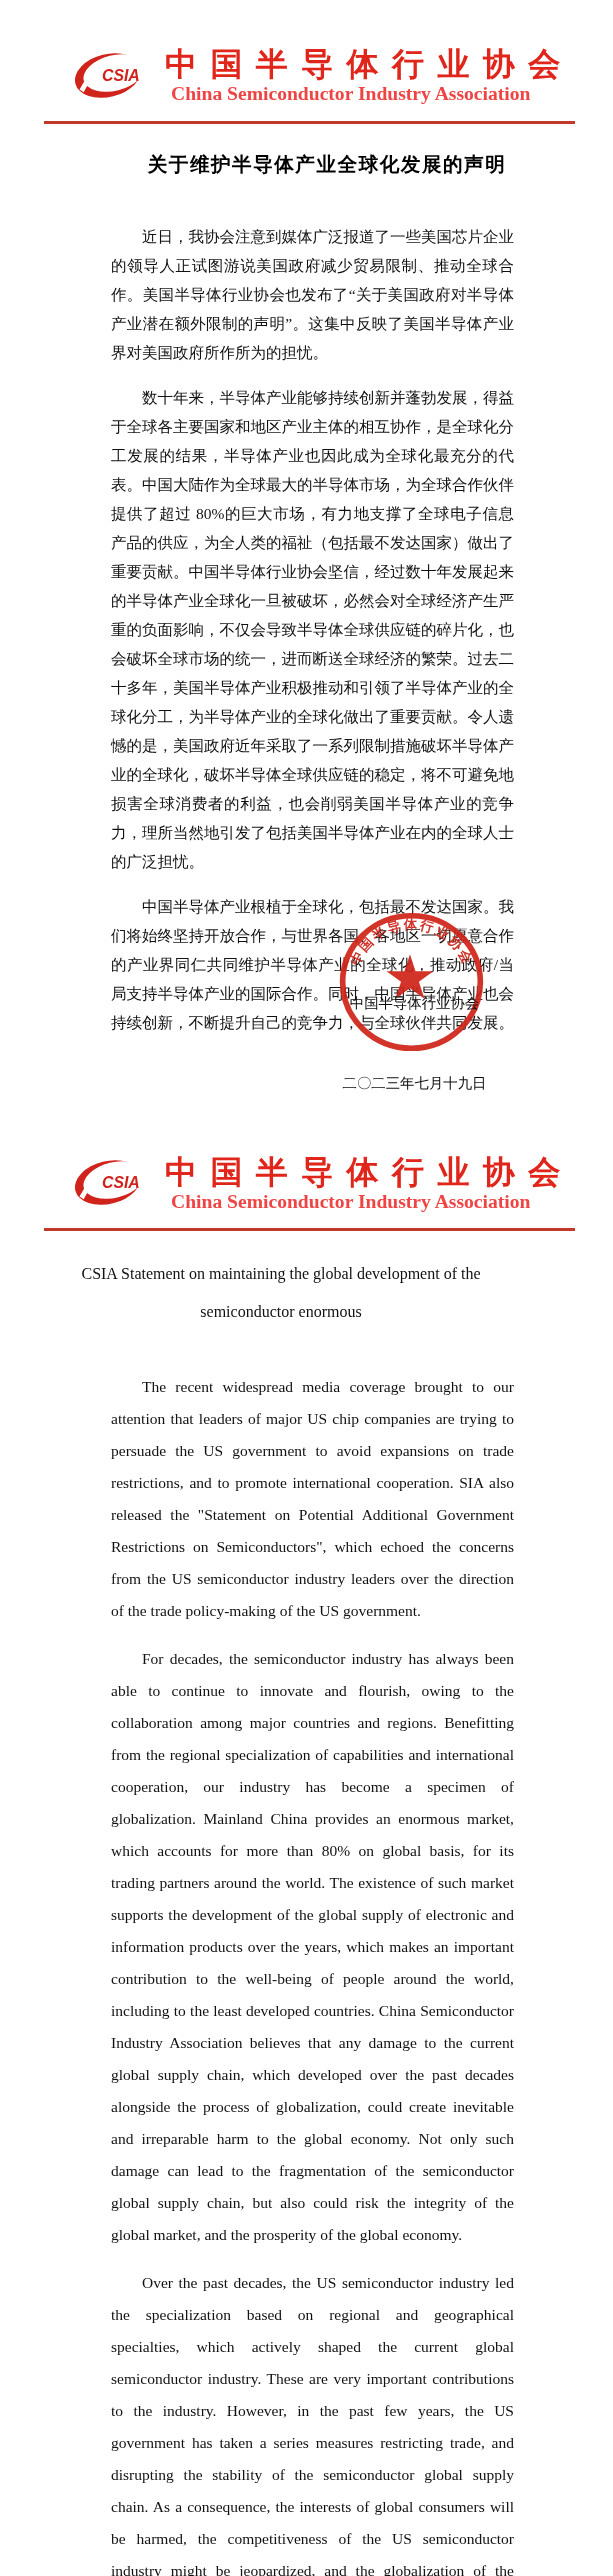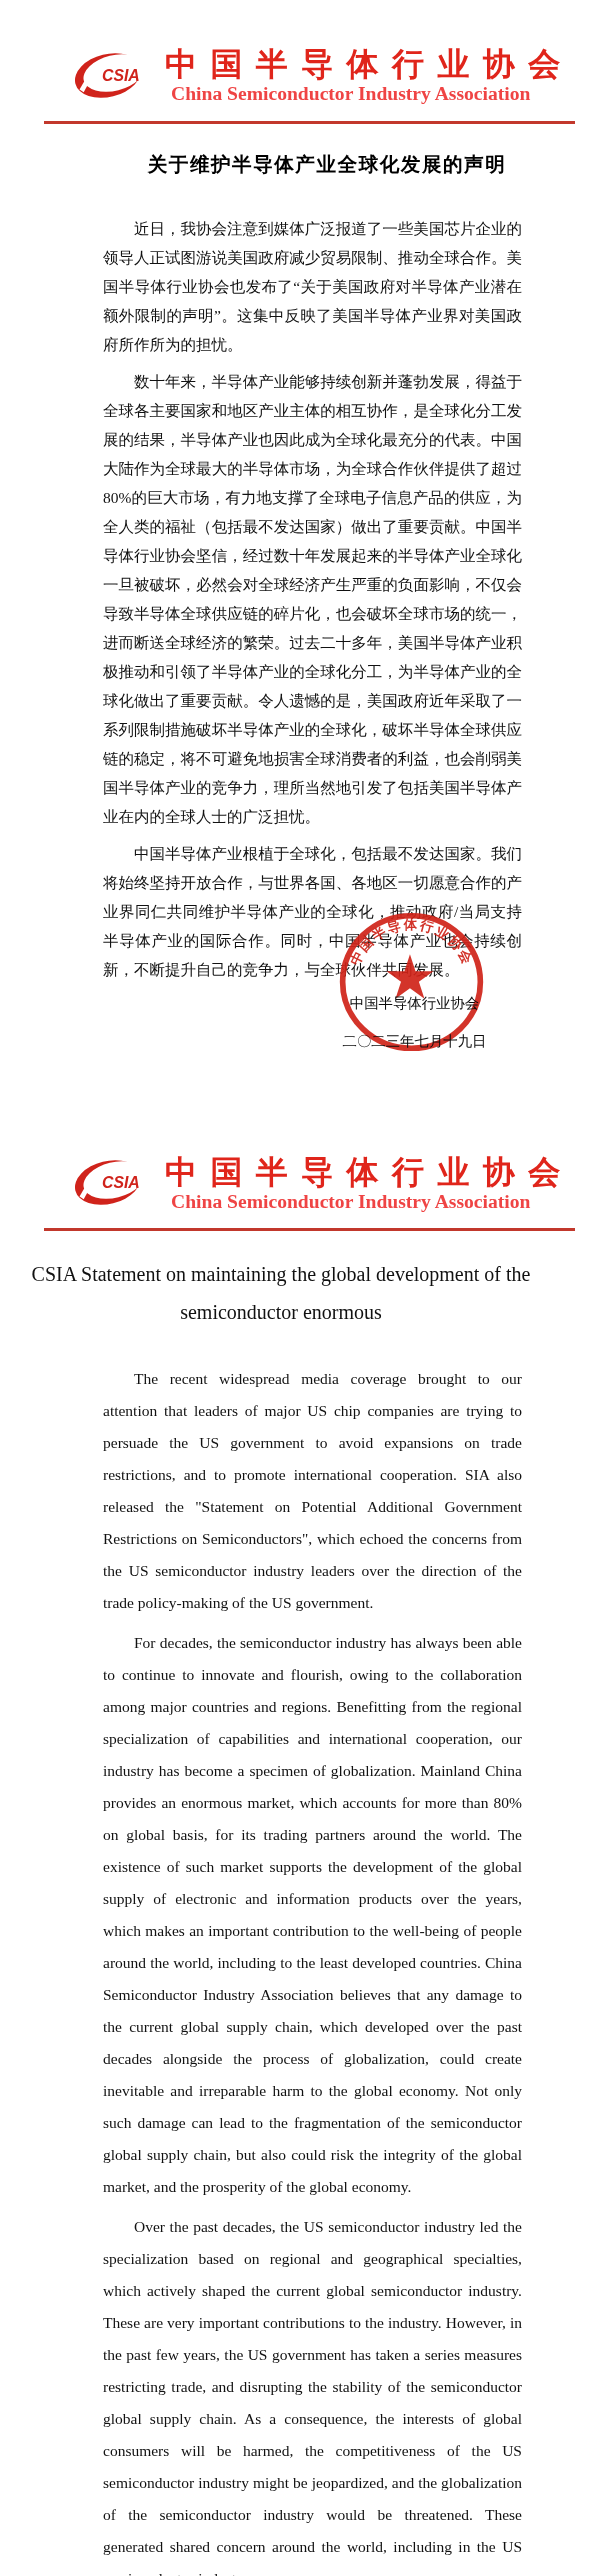--- a/index.html
+++ b/index.html
@@ -5,21 +5,21 @@
   html,body{margin:0;padding:0;background:#e8e8e8;}
   .page{
     position:relative;
     width:614px;height:3024px;
     margin:0 auto;
     background:#ffffff;
     font-family:"Liberation Serif", serif;
     color:#141414;
     overflow:hidden;
   }
-  p{margin:8px;}
+  p{margin:16px;}
   
   .logo-mark{position:absolute;left:73px;width:70px;height:47px;}
   .org-zh{
     position:absolute;left:165px;width:371px;
     font-size:32px;font-weight:bold;letter-spacing:13.4px;
     color:#e0251b;line-height:35px;white-space:nowrap;
     font-family:"Liberation Serif", serif;
   }
   .org-en{
     position:absolute;left:151px;width:392px;
@@ -28,41 +28,41 @@
   }
   .red-rule{position:absolute;left:44px;width:531px;height:3.1px;background:#c2382c;}
   
   .title-zh{
     position:absolute;left:0;top:151px;width:612px;
     text-align:center;font-family:"Liberation Sans", sans-serif;
     font-weight:bold;font-size:19.6px;letter-spacing:1.5px;color:#000;margin-left:21px;
   }
   .title-en{
     position:absolute;left:0;top:1255px;width:562px;
-    text-align:center;font-size:20px;line-height:38px;color:#111;
+    text-align:center;font-size:16px;line-height:38px;color:#111;
   }
   
   .body-zh{
     position:absolute;left:95px;top:206px;width:435px;
     font-size:15.5px;line-height:29px;text-align:justify;color:#111;
   }
   .body-zh p{text-indent:2em;}
   .body-en{
     position:absolute;left:95px;top:1355px;width:435px;
     font-size:15.5px;line-height:32px;text-align:justify;color:#111;
   }
   .body-en p{text-indent:2em;}
   
   .seal-svg{position:absolute;left:337px;top:910px;width:149px;height:144px;}
   .seal-overlay{
     position:absolute;left:337px;width:155px;text-align:center;
     font-size:14.4px;color:#0c0c0c;white-space:nowrap;
   }
   .sig-zh{top:994px;}
-  .date-zh{top:1032px;}
+  .date-zh{top:1074px;}
 </style>
 </head>
 <body>
 
 <div class="page">
 
   <div>
     <svg class="logo-mark" style="top:52px;" viewBox="0 0 150 100" aria-hidden="true">
       <g transform="rotate(-14 75 50)">
         <ellipse cx="75" cy="50" rx="72" ry="46" fill="#d0231b"></ellipse>

